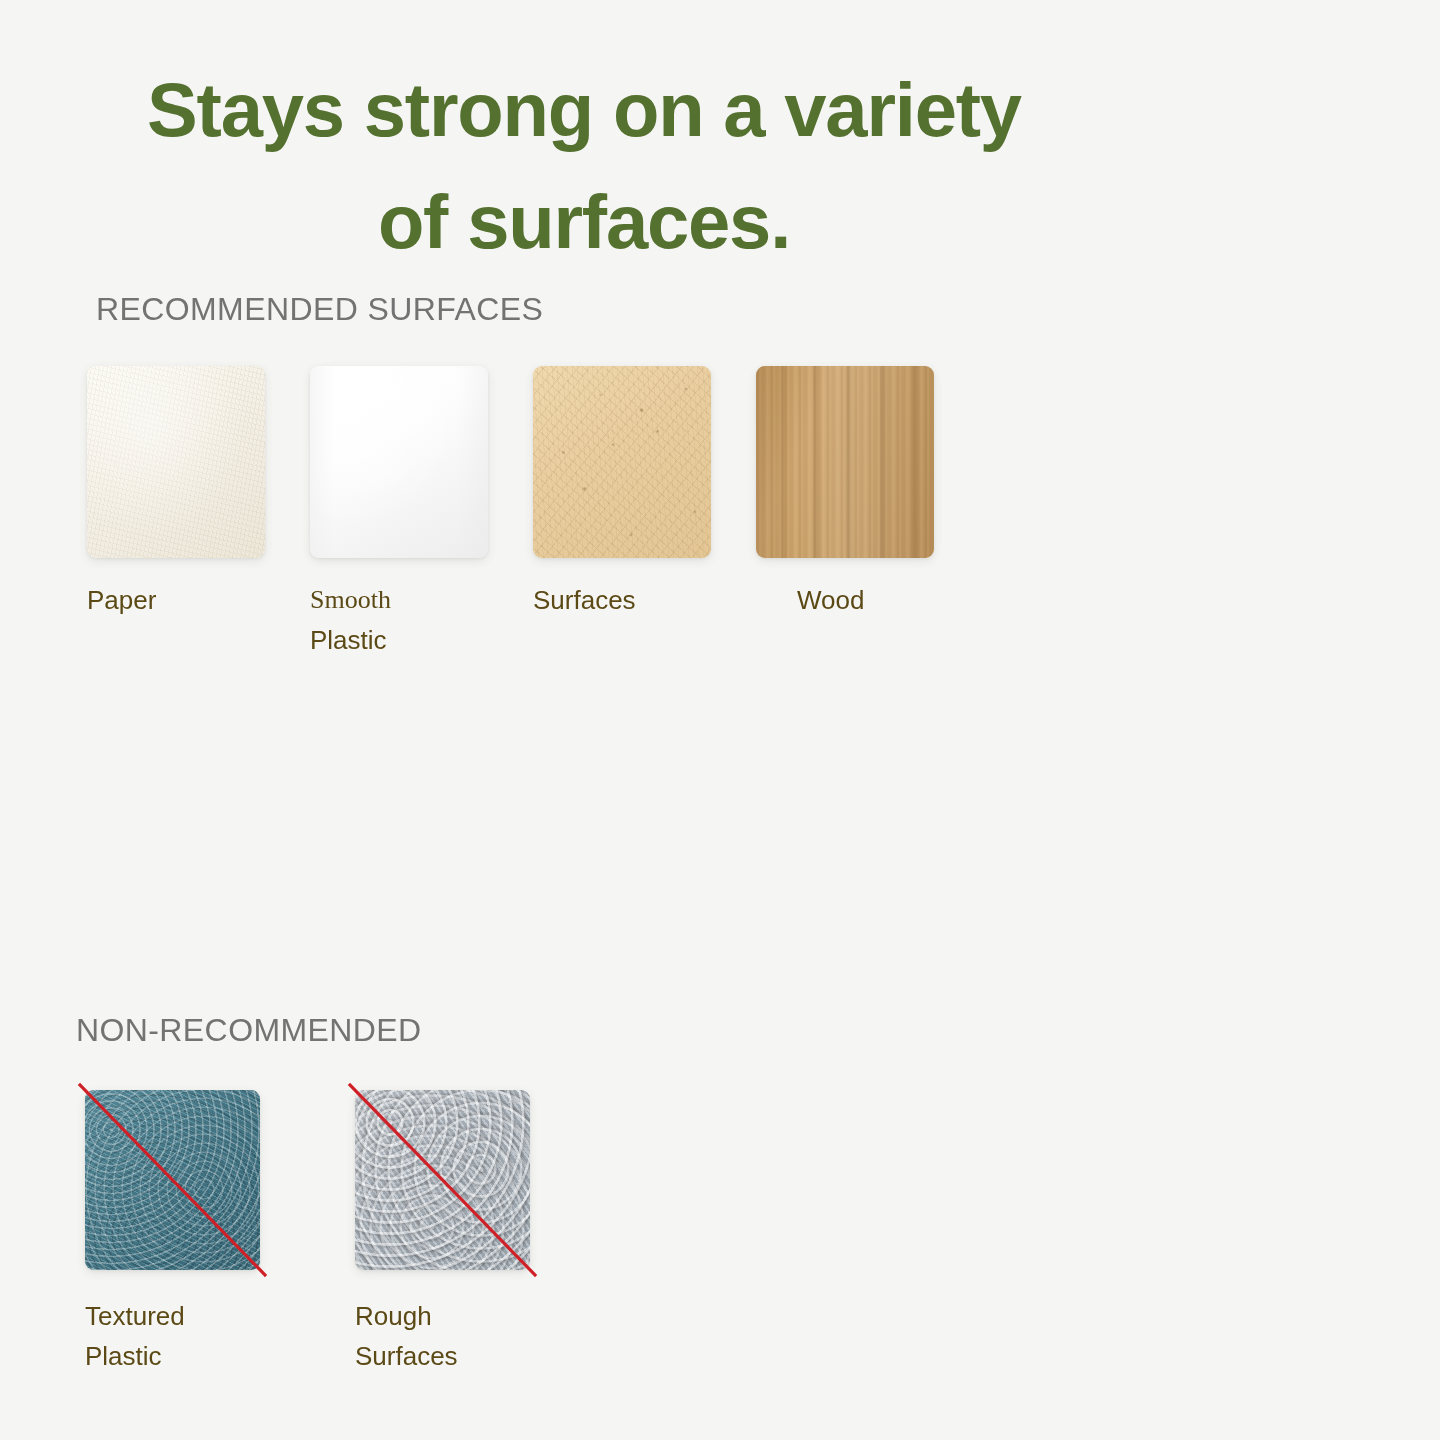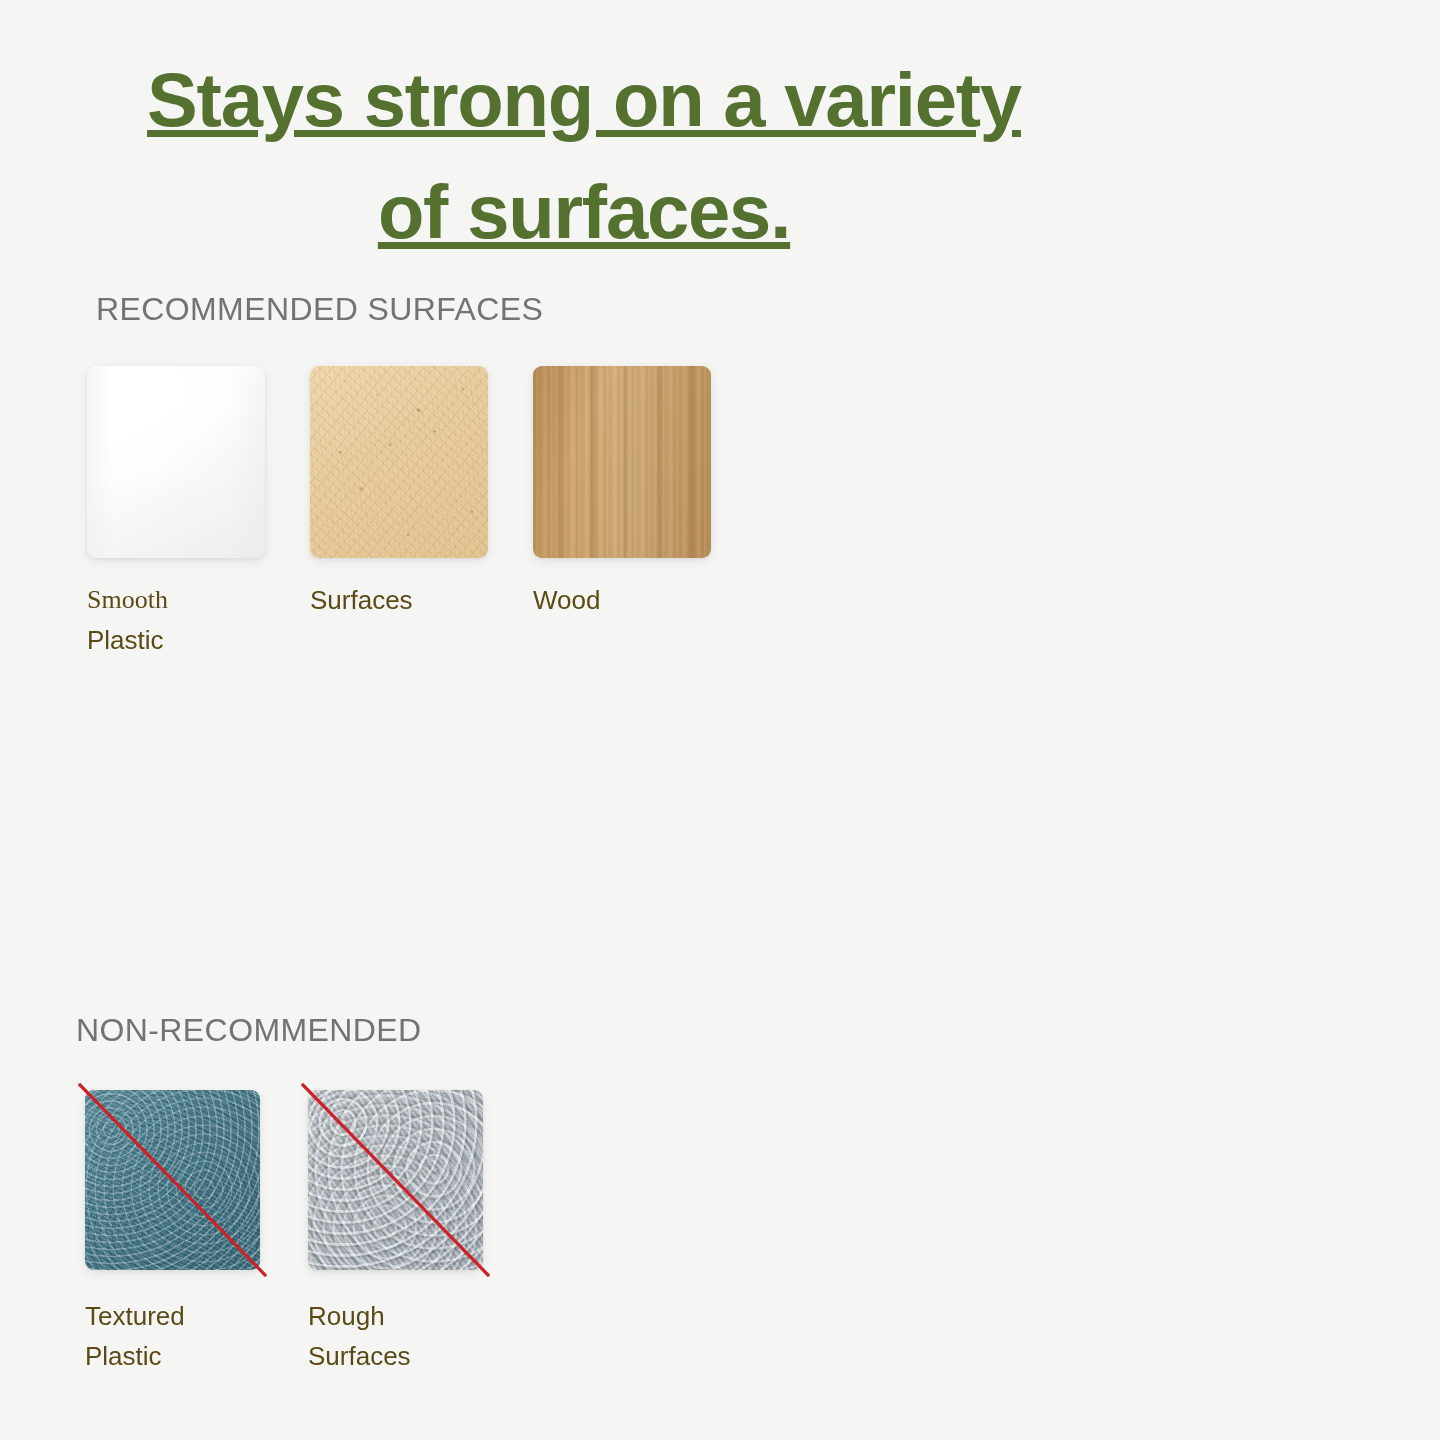--- a/index.html
+++ b/index.html
@@ -12,29 +12,28 @@
     background: #f5f5f3;
     font-family: "Liberation Sans", "DejaVu Sans", sans-serif;
     overflow: hidden;
     position: relative;
   }
 
   
   #headline {
     position: absolute;
     left: 0;
-    top: 44px;
+    top: 54px;
     width: 1168px;
     text-align: center;
     color: #54712f;
     font-size: 76px;
     line-height: 1.47;
     font-weight: bold;
     letter-spacing: -1.2px;
-    text-decoration: underline;
   }
   #headline .line { display: block; }
 
   
   .section-header {
     position: absolute;
     left: 96px;
     color: #737373;
     font-size: 32px;
     letter-spacing: 0.4px;
@@ -44,21 +43,21 @@
   #rec-header { top: 291px; }
   #nonrec-header { left: 76px; top: 1012px; }
 
   
   .grid {
     position: absolute;
     display: flex;
     flex-wrap: wrap;
   }
   #rec-grid { left: 87px; top: 366px; width: 1000px; }
-  #nonrec-grid { left: 85px; top: 1090px; width: 700px; }
+  #nonrec-grid { left: 85px; top: 1090px; width: 700px; gap: 47px; }
 
   .swatch-cell {
     width: 223px;
     box-sizing: border-box;
   }
   #rec-grid .swatch-cell { margin-bottom: 110px; }
 
   .tile-wrap {
     position: relative;
     width: 178px;
@@ -248,20 +247,31 @@
   <span class="line">Stays strong on a variety</span>
   <span class="line">of surfaces.</span>
 </div>
 
 <div class="section-header" id="rec-header">RECOMMENDED SURFACES</div>
 
 <div class="grid" id="rec-grid">
     <div class="swatch-cell">
       <div class="tile-wrap">
         <div class="tile">
+          <div class="tile-layer tex-paper"></div>
+          <div class="tile-layer tex-paper-shade"></div>
+        </div>
+      </div>
+      <div class="swatch-label">
+        <span style="display: block;">Paper</span>
+      </div>
+    </div>
+    <div class="swatch-cell">
+      <div class="tile-wrap">
+        <div class="tile">
           <div class="tile-layer tex-plastic"></div>
           <div class="tile-layer tex-plastic-shade"></div>
         </div>
       </div>
       <div class="swatch-label">
         <span style="display: block; font-family: Liberation Serif, serif;">Smooth</span>
         <span style="display: block;">Plastic</span>
       </div>
     </div>
     <div class="swatch-cell">
@@ -278,21 +288,21 @@
     <div class="swatch-cell">
       <div class="tile-wrap">
         <div class="tile">
           <div class="tile-layer tex-wood"></div>
           <div class="tile-layer tex-wood-grain"></div>
           <div class="tile-layer tex-wood-grain2"></div>
           <div class="tile-layer tex-wood-shade"></div>
         </div>
       </div>
       <div class="swatch-label">
-        <span style="display: block;">Wood</span>
+        <span style="display: block; margin-left: 41px;">Wood</span>
       </div>
     </div>
   </div>
 
 <div class="section-header" id="nonrec-header">NON-RECOMMENDED</div>
 
 <div class="grid" id="nonrec-grid">
     <div class="swatch-cell">
       <div class="tile-wrap">
         <div class="tile">

